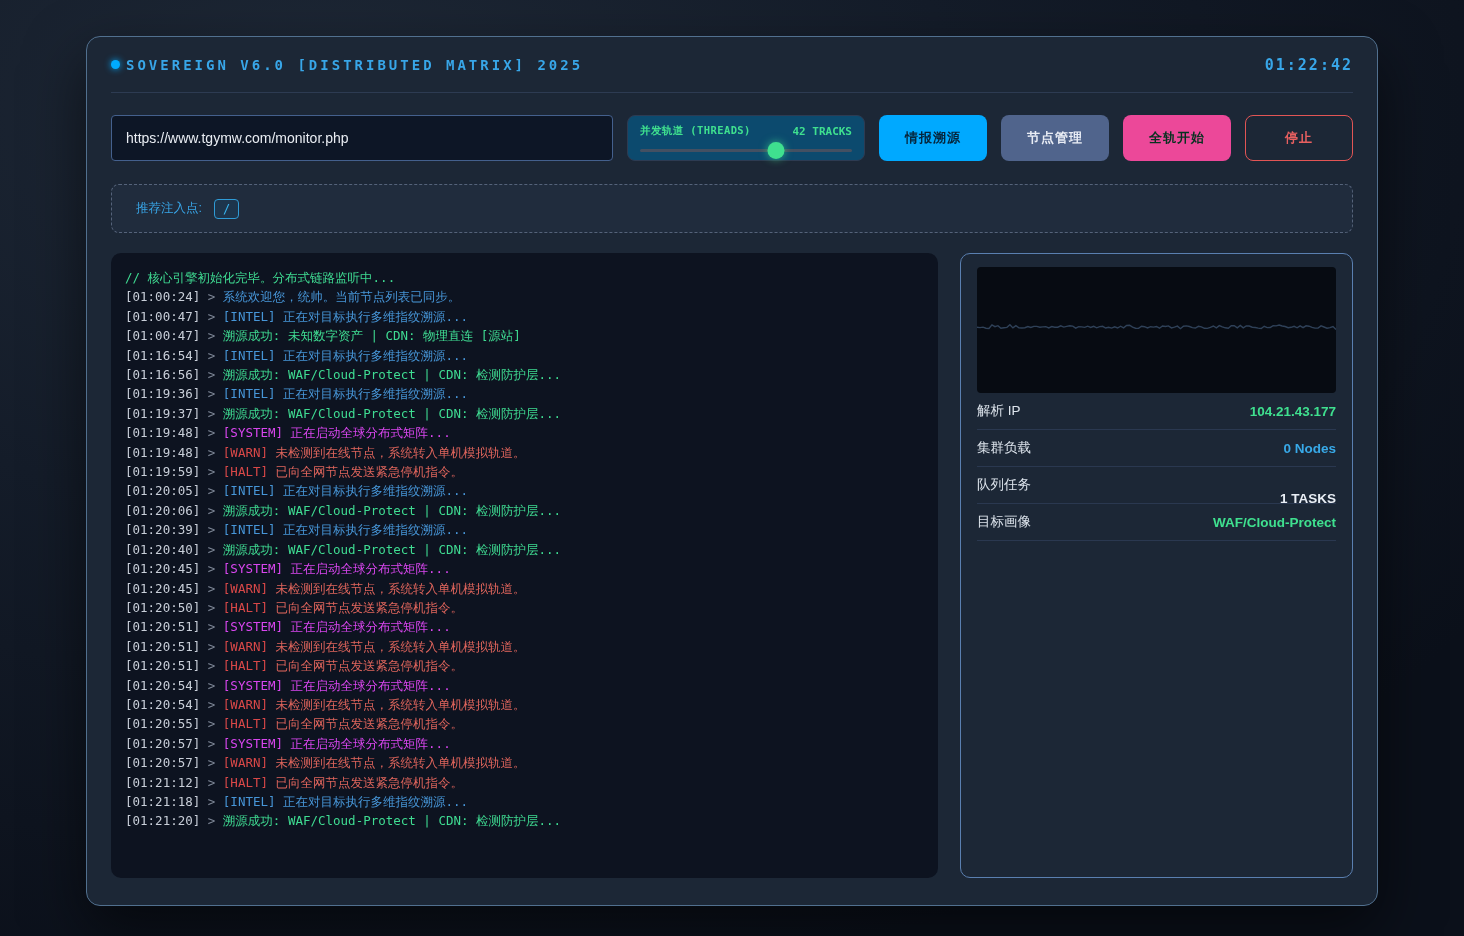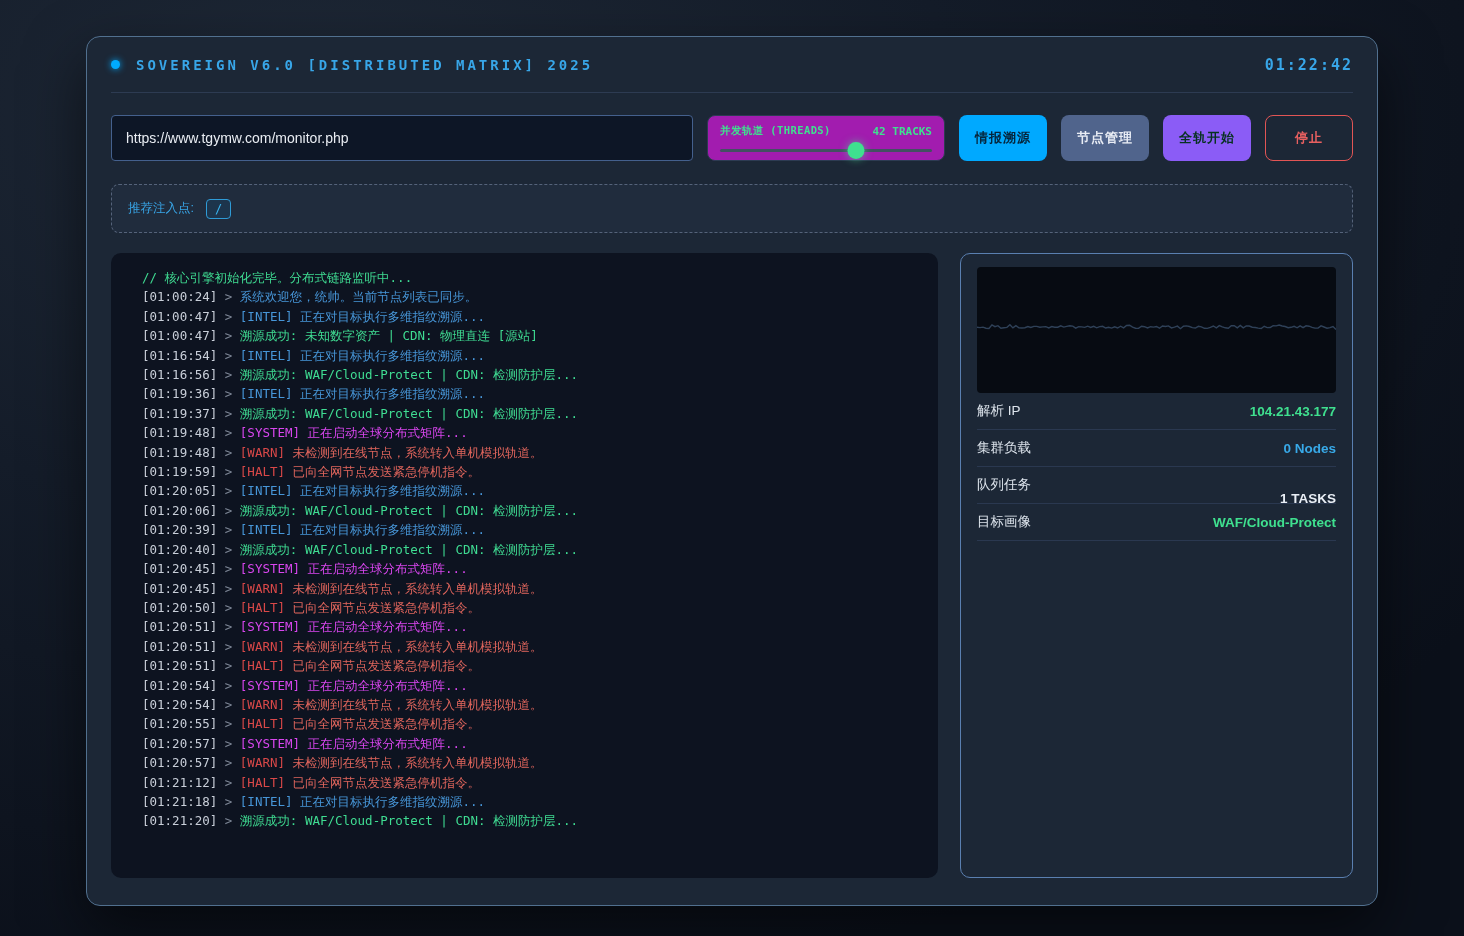--- a/index.html
+++ b/index.html
@@ -14,79 +14,79 @@
     border:1px solid #51708f;
     border-radius:14px;
     box-shadow:0 24px 60px rgba(0,0,0,.55);
     padding:0 24px 24px;
   }
   
   .header {
     height:56px; display:flex; align-items:center; justify-content:space-between;
     border-bottom:1px solid #2d3b52;
   }
-  .title-wrap { display:flex; align-items:center; gap:16px; }
+  .title-wrap { display:flex; align-items:center; gap:6px; }
   .dot {
     width:9px; height:9px; border-radius:50%;
     background:#00aaff; box-shadow:0 0 7px #00aaff;
   }
   .title {
     color:#38a6e8; font-size:14px; font-weight:bold; letter-spacing:3px;
   }
   .clock { color:#38a6e8; font-size:15px; font-weight:bold; letter-spacing:2px; }
   
   .controls { margin-top:22px; display:flex; gap:14px; height:46px; }
   .url-input {
     flex:1; height:46px; background:#0d1626;
     border:1px solid #44608d; border-radius:4px;
     color:#e9edf3; font-size:14px; padding:0 14px;
     font-family:"Liberation Sans",sans-serif; outline:none;
   }
   .threads-box {
-    width:238px; background:#a21caf; border:1px solid #2d3b52;
+    width:238px; background:#0c4a6e; border:1px solid #2d3b52;
     border-radius:8px; padding:8px 12px 6px;
   }
   .threads-top { display:flex; justify-content:space-between; align-items:center; }
   .threads-label { color:#3fe08f; font-size:10.5px; font-weight:bold; letter-spacing:.4px; }
   .threads-value { color:#3fe08f; font-size:11px; font-weight:bold; }
   .slider { position:relative; height:18px; margin-top:3px; cursor:pointer; }
   .slider-track {
     position:absolute; top:8px; left:0; right:0; height:3px;
     background:#435062; border-radius:2px;
   }
   .slider-thumb {
     position:absolute; top:1px; width:17px; height:17px; border-radius:50%;
     background:#3fe08f; transform:translateX(-50%);
     box-shadow:0 0 8px rgba(63,224,143,.7);
   }
   .btn {
-    width:88px; height:46px; border-radius:8px; border:none;
+    width:108px; height:46px; border-radius:8px; border:none;
     font-size:13px; font-weight:bold; cursor:pointer;
     font-family:"Liberation Sans",sans-serif; letter-spacing:1px;
   }
   .btn.cyan   { background:#00a9ff; color:#05263d; }
   .btn.slate  { background:#50648c; color:#e9edf5; }
-  .btn.green  { background:#8b5cf6; color:#073220; }
+  .btn.green  { background:#ec4899; color:#073220; }
   .btn.danger { background:transparent; border:1px solid #e25555; color:#e86060; }
   
   .inject-row {
     margin-top:23px; height:49px; display:flex; align-items:center; gap:12px;
     background:#202c3d; border:1px dashed #55637a; border-radius:8px;
-    padding:0 16px;
+    padding:0 24px;
   }
   .inject-label { color:#38a6e8; font-size:12.5px; font-family:"Liberation Sans",sans-serif; }
   .inject-chip {
     color:#38b6f0; border:1px solid #2f9bd6; background:rgba(0,168,255,.08);
     border-radius:4px; font-size:12px; padding:2px 8px; cursor:pointer;
   }
   
   .main { margin-top:20px; display:flex; gap:22px; height:625px; }
   .terminal {
     flex:1; background:#0d1320; border-radius:10px;
-    padding:15px 31px; overflow:hidden;
+    padding:15px 14px; overflow:hidden;
     font-size:12.5px; line-height:19.4px; white-space:pre-wrap;
   }
   .log-line .ts  { color:#c9cfd9; }
   .log-line .gt  { color:#7e8796; }
   .log-line .tag.info, .log-line .msg.info { color:#4796d8; }
   .log-line .tag.ok,   .log-line .msg.ok   { color:#3fdc92; }
   .log-line .tag.sys,  .log-line .msg.sys  { color:#d946ef;text-align:right; }
   .log-line .tag.warn  { color:#d94848; }
   .log-line .msg.warn  { color:#e0655c; }
   .side {

